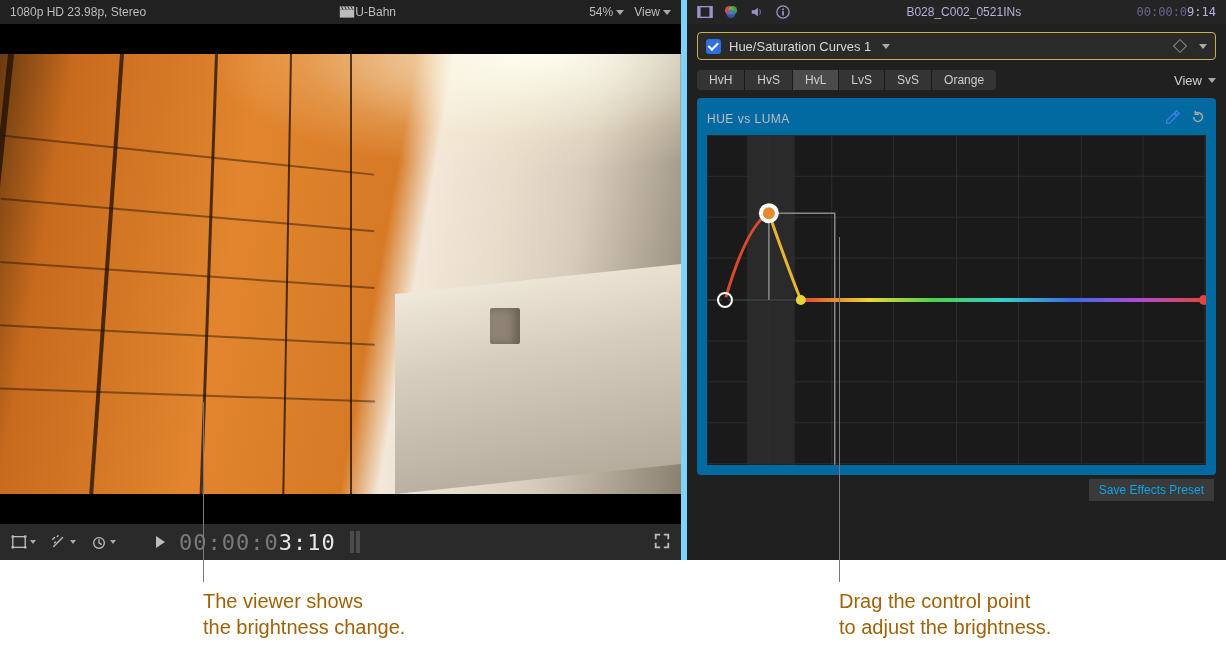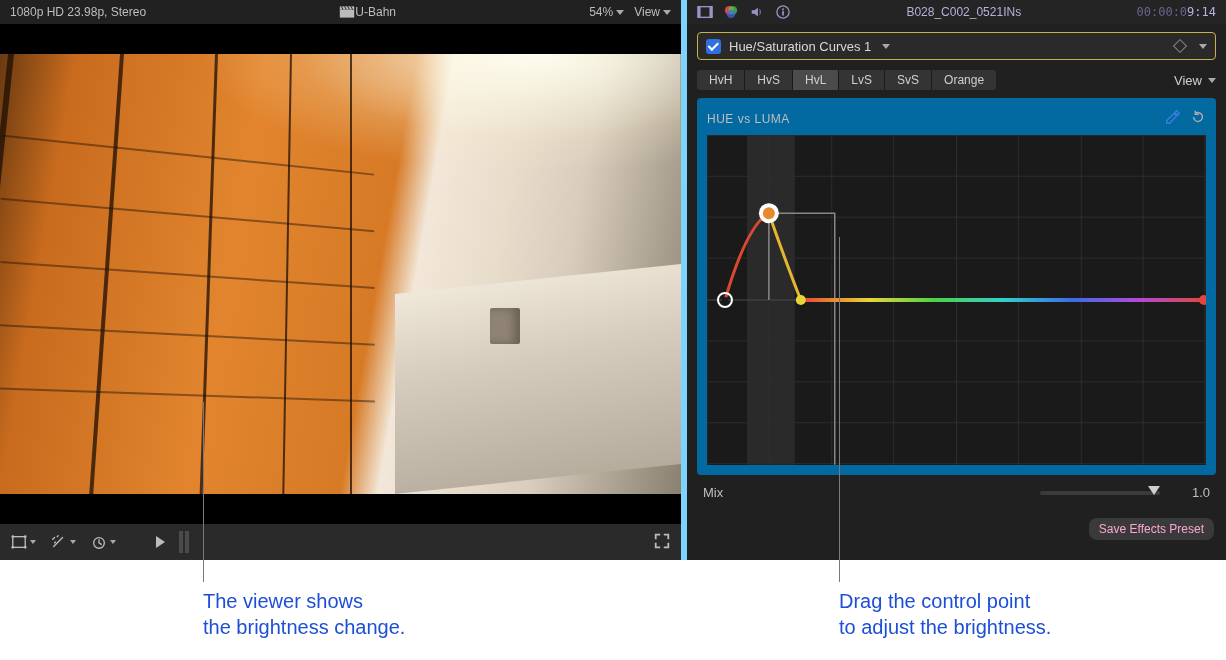--- a/index.html
+++ b/index.html
@@ -271,38 +271,38 @@
     width:0;height:0;
     border-left:6px solid transparent;
     border-right:6px solid transparent;
     border-top:9px solid #cfcfcf;
   }
   .save-row {
     display:flex;justify-content:flex-end;
     padding:4px 12px 8px;
   }
   .save-btn {
-    background:#3a3a3a;border:none;border-radius:8px;
-    color:#f9a8d4;font-size:12px;padding:4px 10px;margin-top:8px;
+    background:#3a3a3a;border:none;border-radius:0;
+    color:#0ea5e9;font-size:12px;padding:4px 10px;
   }
 
   
   .callouts {
     position:relative;
     width:1226px; height:100px;
   }
   .callout-line {
     position:absolute; width:1px; background:#7a7a7a;
   }
   .callout-line.left { left:203px; top:-158px; height:180px; }
   .callout-line.right { left:839px; top:-323px; height:345px; }
   .callout-text {
     position:absolute;
     font-size:20px;
-    color:#1d4ed8;
+    color:#a16207;
     line-height:1.3;
   }
   .callout-text.left { left:203px; top:28px; width:360px; }
   .callout-text.right { left:839px; top:28px; width:360px; }
 </style>
 </head>
 <body>
 
 <div class="app">
 
@@ -366,20 +366,23 @@
       </span>
       <span class="tool-ico">
         <svg viewBox="0 0 20 18">
             <circle cx="10" cy="10" r="6" fill="none" stroke="#bcbcbc" stroke-width="1.5"></circle>
             <path d="M10 6v4l3 2" stroke="#bcbcbc" stroke-width="1.5" fill="none"></path>
           </svg>
         <span class="mini-caret"></span>
       </span>
       <span style="width:12px;"></span>
       <span class="play-icon"></span>
+      <span class="timecode">
+        <span>00:00:0</span><span class="big">3:10</span>
+      </span>
       <span class="audio-meter">
           <div></div>
           <div></div>
         </span>
       <div class="spacer"></div>
       <span class="fullscreen-ico">
         <svg viewBox="0 0 20 20">
             <path d="M3 8V3h5 M17 12v5h-5 M12 3h5v5 M8 17H3v-5"></path>
           </svg>
       </span>
@@ -513,28 +516,20 @@
           <circle class="cp-ring" cx="18" cy="165" r="7"></circle>
           <circle cx="18" cy="165" r="3" fill="#1a1a1a"></circle>
           <circle class="cp-outer" cx="62" cy="78" r="10"></circle>
           <circle class="cp-orange" cx="62" cy="78" r="6"></circle>
           <circle class="cp-yellow" cx="94" cy="165" r="5"></circle>
           <circle class="cp-red" cx="498" cy="165" r="5"></circle>
         </svg>
       </div>
     </div>
 
-    <div class="mix-row">
-      <span>Mix</span>
-      <div class="spacer"></div>
-      <div class="slider-track">
-        <div class="slider-thumb"></div>
-      </div>
-      <span style="width:40px;text-align:right;">1.0</span>
-    </div>
 
     <div class="save-row">
       <button class="save-btn">Save Effects Preset</button>
     </div>
   </div>
 </div>
 
 <div class="callouts">
   <div class="callout-line left"></div>
   <div class="callout-line right"></div>

